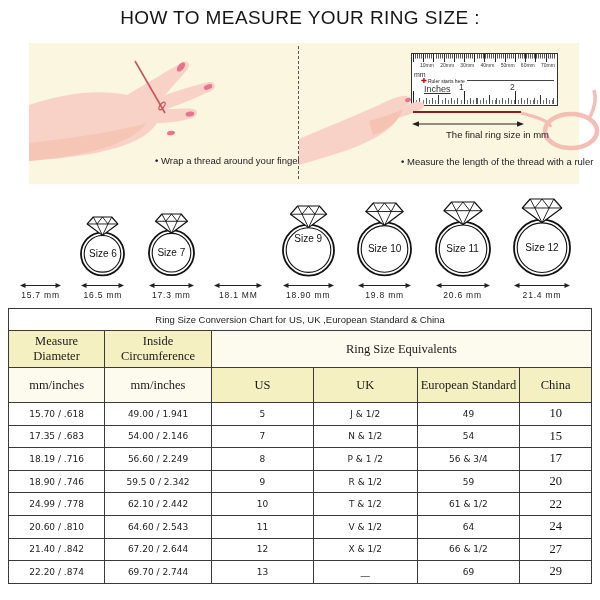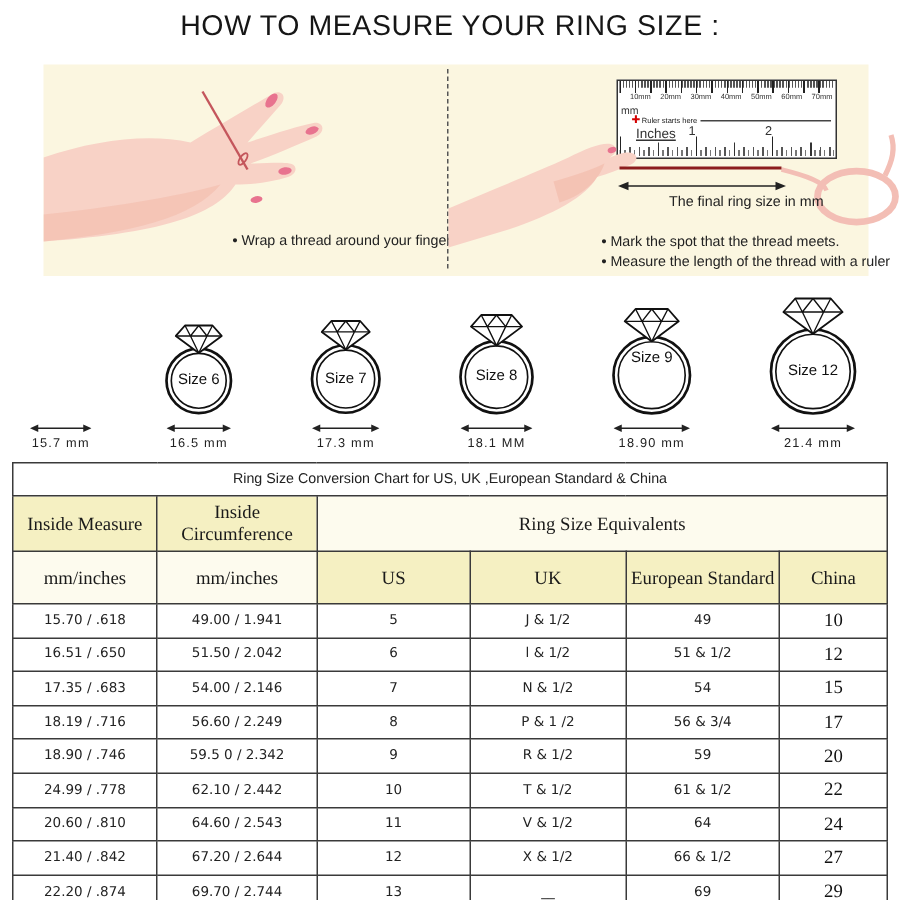--- a/index.html
+++ b/index.html
@@ -145,21 +145,20 @@
       <div class="thread-line"></div>
 
       <svg class="size-arrow" width="112" height="8" viewBox="0 0 112 8">
         <line x1="5" y1="4" x2="107" y2="4" stroke="#222" stroke-width="1"></line>
         <polygon points="0,4 7,1.2 7,6.8" fill="#222"></polygon>
         <polygon points="112,4 105,1.2 105,6.8" fill="#222"></polygon>
       </svg>
       <div class="final-label">The final ring size in mm</div>
 
       <div class="bullets">
-        <div class="caption">Mark the spot that the thread meets.</div>
         <div class="caption">Measure the length of the thread with a ruler</div>
       </div>
     </div>
   </div>
 
   <div class="rings-row">
       <div class="ring-item">
         <svg width="41" height="7" viewBox="0 0 41 7" style="margin-top: 3px;">
           <line x1="4" y1="3.5" x2="37" y2="3.5" stroke="#222" stroke-width="1"></line>
           <polygon points="0,3.5 5.5,1 5.5,6" fill="#222"></polygon>
@@ -193,28 +192,20 @@
             </g>
           </svg><span class="size-label" style="top: 33.676px;">Size 7</span></div>
         <svg width="45" height="7" viewBox="0 0 45 7" style="margin-top: 3px;">
           <line x1="4" y1="3.5" x2="41" y2="3.5" stroke="#222" stroke-width="1"></line>
           <polygon points="0,3.5 5.5,1 5.5,6" fill="#222"></polygon>
           <polygon points="45,3.5 39.5,1 39.5,6" fill="#222"></polygon>
         </svg>
         <div class="ring-mm">17.3 mm</div>
       </div>
       <div class="ring-item">
-        <div class="ring-fig" style="width: 56px; height: 70px;"><svg width="56" height="70" viewBox="0 0 56 70">
-            <circle cx="28" cy="42.4" r="24" fill="none" stroke="#111" stroke-width="1.8"></circle>
-            <circle cx="28" cy="42.4" r="20.8" fill="none" stroke="#111" stroke-width="1.1"></circle>
-            <g stroke="#111" stroke-width="1.2" stroke-linejoin="round">
-              <polygon points="17.8,1 38.2,1 45,8.751999999999999 28,21.4 11,8.751999999999999" fill="#fff"></polygon>
-              <path d="M11,8.751999999999999 L45,8.751999999999999 M17.8,1 L21.88,8.751999999999999 M38.2,1 L34.12,8.751999999999999 M28,1 L21.88,8.751999999999999 M28,1 L34.12,8.751999999999999 M21.88,8.751999999999999 L28,21.4 M34.12,8.751999999999999 L28,21.4" fill="none" stroke-width="0.9"></path>
-            </g>
-          </svg><span class="size-label" style="top: 36.4px;">Size 8</span></div>
         <svg width="48" height="7" viewBox="0 0 48 7" style="margin-top: 3px;">
           <line x1="4" y1="3.5" x2="44" y2="3.5" stroke="#222" stroke-width="1"></line>
           <polygon points="0,3.5 5.5,1 5.5,6" fill="#222"></polygon>
           <polygon points="48,3.5 42.5,1 42.5,6" fill="#222"></polygon>
         </svg>
         <div class="ring-mm">18.1 MM</div>
       </div>
       <div class="ring-item">
         <div class="ring-fig" style="width: 59px; height: 74px;"><svg width="59" height="74" viewBox="0 0 59 74">
             <circle cx="29.5" cy="45.123999999999995" r="25.5" fill="none" stroke="#111" stroke-width="1.8"></circle>
@@ -223,20 +214,52 @@
               <polygon points="18.688000000000002,1 40.312,1 47.519999999999996,9.21712 29.5,22.624 11.48,9.21712" fill="#fff"></polygon>
               <path d="M11.48,9.21712 L47.519999999999996,9.21712 M18.688000000000002,1 L23.0128,9.21712 M40.312,1 L35.9872,9.21712 M29.5,1 L23.0128,9.21712 M29.5,1 L35.9872,9.21712 M23.0128,9.21712 L29.5,22.624 M35.9872,9.21712 L29.5,22.624" fill="none" stroke-width="0.9"></path>
             </g>
           </svg><span class="size-label" style="top: 28px;">Size 9</span></div>
         <svg width="51" height="7" viewBox="0 0 51 7" style="margin-top: 3px;">
           <line x1="4" y1="3.5" x2="47" y2="3.5" stroke="#222" stroke-width="1"></line>
           <polygon points="0,3.5 5.5,1 5.5,6" fill="#222"></polygon>
           <polygon points="51,3.5 45.5,1 45.5,6" fill="#222"></polygon>
         </svg>
         <div class="ring-mm">18.90 mm</div>
+      </div>
+      <div class="ring-item">
+        <div class="ring-fig" style="width: 61px; height: 77px;"><svg width="61" height="77" viewBox="0 0 61 77">
+            <circle cx="30.5" cy="46.94" r="26.5" fill="none" stroke="#111" stroke-width="1.8"></circle>
+            <circle cx="30.5" cy="46.94" r="23.3" fill="none" stroke="#111" stroke-width="1.1"></circle>
+            <g stroke="#111" stroke-width="1.2" stroke-linejoin="round">
+              <polygon points="19.28,1 41.72,1 49.2,9.5272 30.5,23.44 11.799999999999997,9.5272" fill="#fff"></polygon>
+              <path d="M11.799999999999997,9.5272 L49.2,9.5272 M19.28,1 L23.768,9.5272 M41.72,1 L37.232,9.5272 M30.5,1 L23.768,9.5272 M30.5,1 L37.232,9.5272 M23.768,9.5272 L30.5,23.44 M37.232,9.5272 L30.5,23.44" fill="none" stroke-width="0.9"></path>
+            </g>
+          </svg><span class="size-label" style="top: 40.94px;">Size 10</span></div>
+        <svg width="53" height="7" viewBox="0 0 53 7" style="margin-top: 3px;">
+          <line x1="4" y1="3.5" x2="49" y2="3.5" stroke="#222" stroke-width="1"></line>
+          <polygon points="0,3.5 5.5,1 5.5,6" fill="#222"></polygon>
+          <polygon points="53,3.5 47.5,1 47.5,6" fill="#222"></polygon>
+        </svg>
+        <div class="ring-mm">19.8 mm</div>
+      </div>
+      <div class="ring-item">
+        <div class="ring-fig" style="width: 62px; height: 78px;"><svg width="62" height="78" viewBox="0 0 62 78">
+            <circle cx="31" cy="47.848" r="27" fill="none" stroke="#111" stroke-width="1.8"></circle>
+            <circle cx="31" cy="47.848" r="23.8" fill="none" stroke="#111" stroke-width="1.1"></circle>
+            <g stroke="#111" stroke-width="1.2" stroke-linejoin="round">
+              <polygon points="19.576,1 42.424,1 50.040000000000006,9.68224 31,23.848000000000003 11.959999999999997,9.68224" fill="#fff"></polygon>
+              <path d="M11.959999999999997,9.68224 L50.040000000000006,9.68224 M19.576,1 L24.145599999999998,9.68224 M42.424,1 L37.8544,9.68224 M31,1 L24.145599999999998,9.68224 M31,1 L37.8544,9.68224 M24.145599999999998,9.68224 L31,23.848000000000003 M37.8544,9.68224 L31,23.848000000000003" fill="none" stroke-width="0.9"></path>
+            </g>
+          </svg><span class="size-label" style="top: 41.848px;">Size 11</span></div>
+        <svg width="54" height="7" viewBox="0 0 54 7" style="margin-top: 3px;">
+          <line x1="4" y1="3.5" x2="50" y2="3.5" stroke="#222" stroke-width="1"></line>
+          <polygon points="0,3.5 5.5,1 5.5,6" fill="#222"></polygon>
+          <polygon points="54,3.5 48.5,1 48.5,6" fill="#222"></polygon>
+        </svg>
+        <div class="ring-mm">20.6 mm</div>
       </div>
       <div class="ring-item">
         <div class="ring-fig" style="width: 64px; height: 81px;"><svg width="64" height="81" viewBox="0 0 64 81">
             <circle cx="32" cy="49.664" r="28" fill="none" stroke="#111" stroke-width="1.8"></circle>
             <circle cx="32" cy="49.664" r="24.8" fill="none" stroke="#111" stroke-width="1.1"></circle>
             <g stroke="#111" stroke-width="1.2" stroke-linejoin="round">
               <polygon points="20.168,1 43.832,1 51.72,9.992320000000001 32,24.664 12.279999999999998,9.992320000000001" fill="#fff"></polygon>
               <path d="M12.279999999999998,9.992320000000001 L51.72,9.992320000000001 M20.168,1 L24.9008,9.992320000000001 M43.832,1 L39.0992,9.992320000000001 M32,1 L24.9008,9.992320000000001 M32,1 L39.0992,9.992320000000001 M24.9008,9.992320000000001 L32,24.664 M39.0992,9.992320000000001 L32,24.664" fill="none" stroke-width="0.9"></path>
             </g>
           </svg><span class="size-label" style="top: 43.664px;">Size 12</span></div>
@@ -256,21 +279,21 @@
         <col style="width:17.5%">
       <col style="width:17.8%">
         <col style="width:17.6%">
         <col style="width:12.3%">
     </colgroup>
     <thead>
       <tr class="t-title">
         <td colspan="6">Ring Size Conversion Chart for US, UK ,European Standard &amp; China</td>
       </tr>
       <tr class="t-head2">
-        <td class="cell-yellow">Inside Measure</td>
+        <td class="cell-yellow">Measure Diameter</td>
         <td class="cell-yellow">Inside Circumference</td>
         <td class="cell-cream" colspan="4">Ring Size Equivalents</td>
       </tr>
       <tr class="t-head3">
         <td class="cell-cream">mm/inches</td>
         <td class="cell-cream">mm/inches</td>
         <td class="cell-yellow">US</td>
         <td class="cell-yellow">UK</td>
         <td class="cell-yellow">European Standard</td>
         <td class="cell-yellow">China</td>
@@ -279,28 +302,20 @@
     <tbody>
         <tr>
           <td>15.70 / .618</td>
           <td>49.00 / 1.941</td>
           <td>5</td>
           <td>J &amp; 1/2</td>
           <td>49</td>
           <td class="serif-cell">10</td>
         </tr>
         <tr>
-          <td>16.51 / .650</td>
-          <td>51.50 / 2.042</td>
-          <td>6</td>
-          <td>l &amp; 1/2</td>
-          <td>51 &amp; 1/2</td>
-          <td class="serif-cell">12</td>
-        </tr>
-        <tr>
           <td>17.35 / .683</td>
           <td>54.00 / 2.146</td>
           <td>7</td>
           <td>N &amp; 1/2</td>
           <td>54</td>
           <td class="serif-cell">15</td>
         </tr>
         <tr>
           <td>18.19 / .716</td>
           <td>56.60 / 2.249</td>

